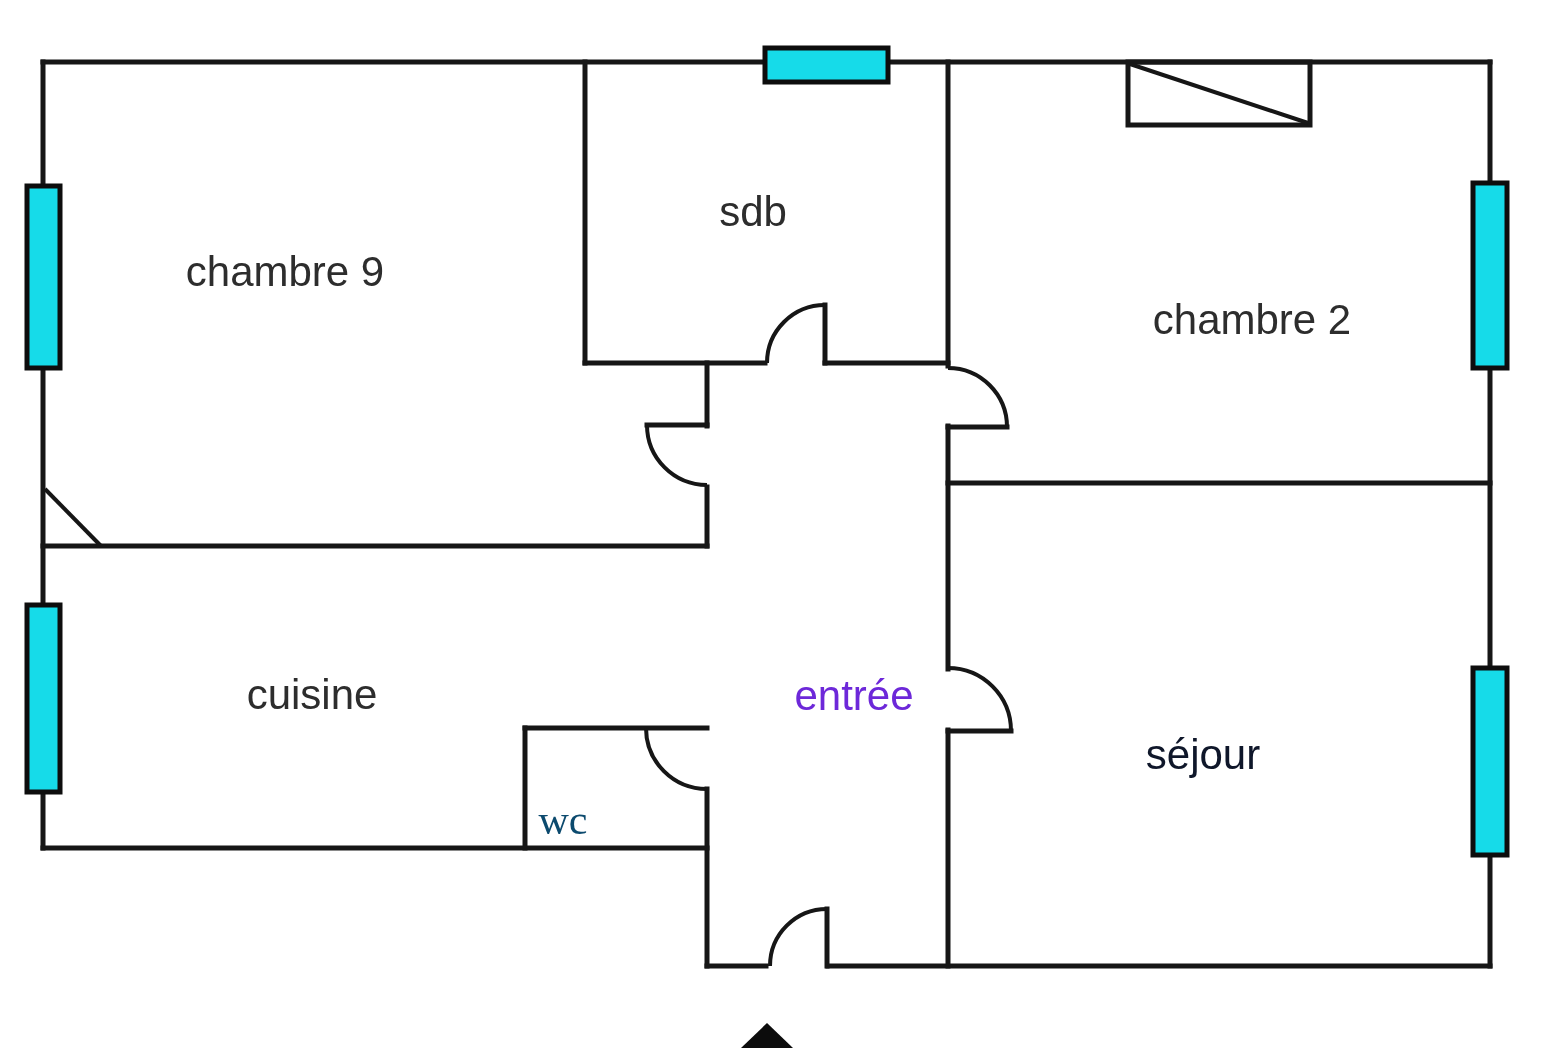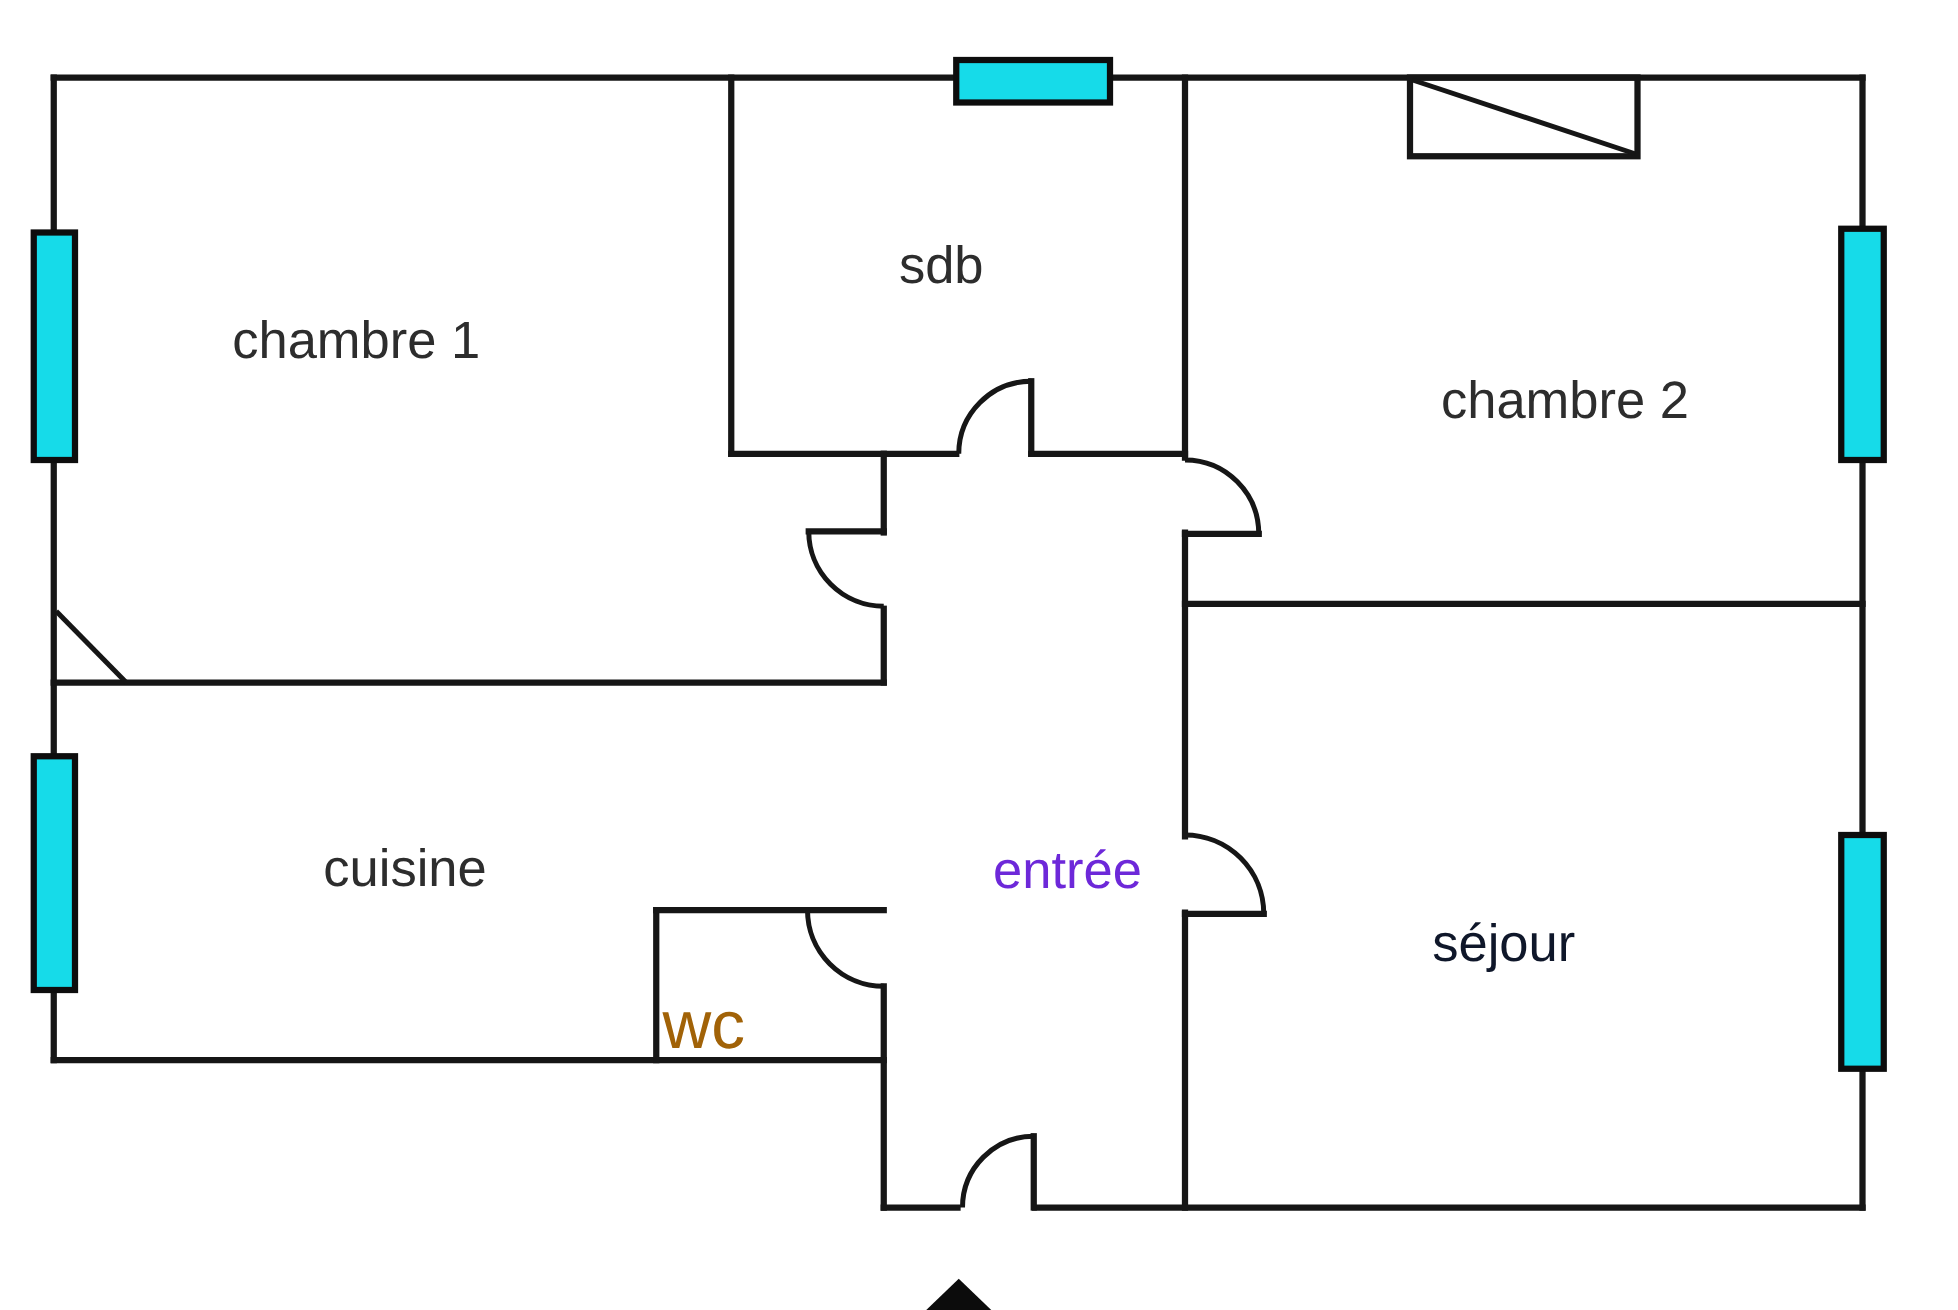--- a/index.html
+++ b/index.html
@@ -68,20 +68,20 @@
       <line x1="1130" y1="64" x2="1308" y2="123" stroke="#161616" stroke-width="4"></line>
       <line x1="45" y1="489" x2="101" y2="546" stroke="#161616" stroke-width="4"></line>
       <rect x="27" y="186" width="33" height="182" fill="#16dbe9" stroke="#0d0d0d" stroke-width="5"></rect>
       <rect x="27" y="605" width="33" height="187" fill="#16dbe9" stroke="#0d0d0d" stroke-width="5"></rect>
       <rect x="765" y="48" width="123" height="34" fill="#16dbe9" stroke="#0d0d0d" stroke-width="5"></rect>
       <rect x="1473" y="183" width="34" height="185" fill="#16dbe9" stroke="#0d0d0d" stroke-width="5"></rect>
       <rect x="1473" y="668" width="34" height="187" fill="#16dbe9" stroke="#0d0d0d" stroke-width="5"></rect>
       <polygon points="767,1023 741,1048 793,1048" fill="#0c0c0c"></polygon>
     </svg>
 
-  <div class="room-label" style="left: 285px; top: 272px; color: rgb(45, 45, 45); font-size: 42px;">chambre 1</div>
+  <div class="room-label" style="left: 285px; top: 272px; color: rgb(45, 45, 45); font-size: 42px;">chambre 9</div>
   <div class="room-label" style="left: 753px; top: 212px; color: rgb(45, 45, 45); font-size: 42px;">sdb</div>
   <div class="room-label" style="left: 1252px; top: 272px; color: rgb(45, 45, 45); font-size: 42px; margin-top: 48px;">chambre 2</div>
-  <div class="room-label" style="left: 324px; top: 695px; color: rgb(45, 45, 45); font-size: 42px;">cuisine</div>
+  <div class="room-label" style="left: 312px; top: 695px; color: rgb(45, 45, 45); font-size: 42px;">cuisine</div>
   <div class="room-label" style="left: 854px; top: 696px; color: #6d28d9; font-size: 42px;">entrée</div>
-  <div class="room-label" style="left: 563px; top: 820px; color: #a16207; font-size: 54px;">wc</div>
+  <div class="room-label" style="left: 563px; top: 820px; color: #0c4a6e; font-size: 42px; font-family: Liberation Serif, serif;">wc</div>
   <div class="room-label" style="left: 1203px; top: 755px; color: #0f172a; font-size: 42px;">séjour</div>
 </div>
 
 </body></html>

